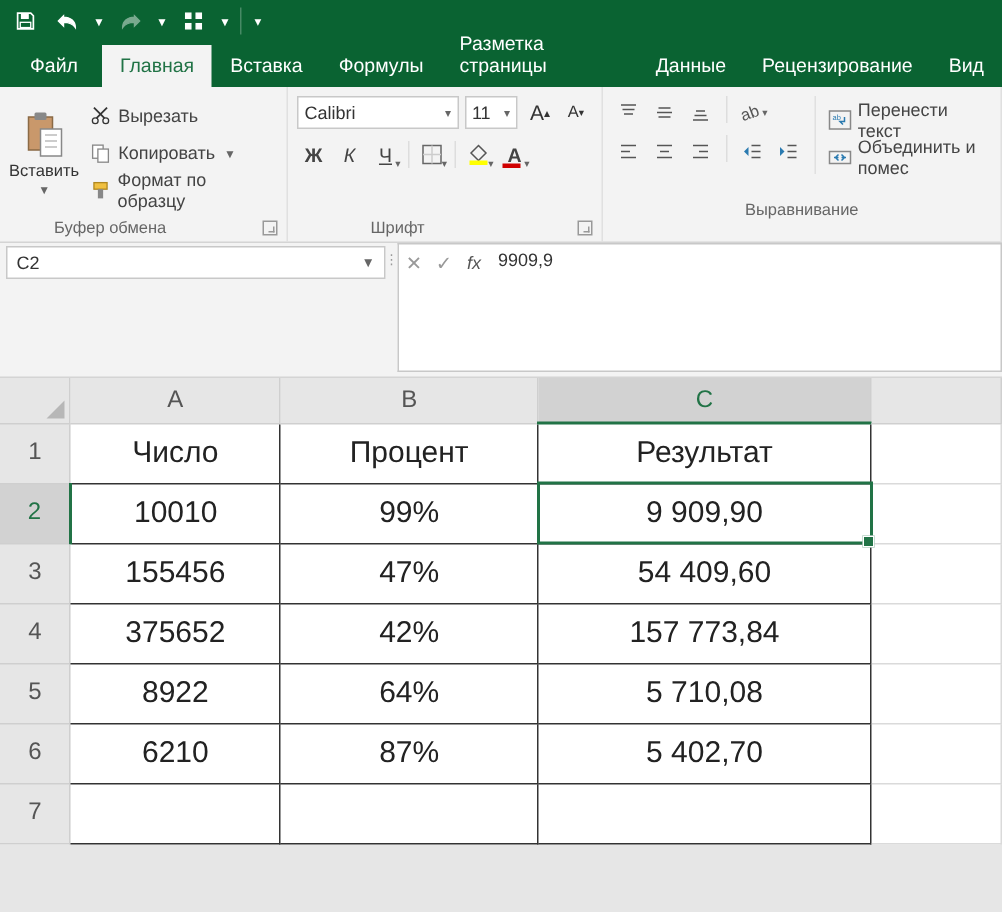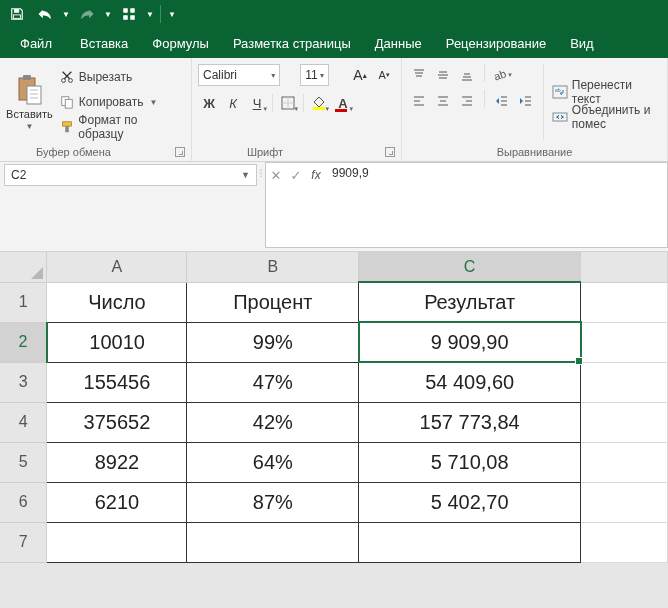--- a/index.html
+++ b/index.html
@@ -24,21 +24,21 @@
   .group-body { flex: 1; display: flex; }
   .group-label { text-align: center; font-size: 11px; color: #666; padding: 2px 0 3px; display:flex; align-items:center; justify-content:flex-start; gap:4px;}
   .group-label .dlg { width:10px;height:10px;border:1px solid #999; position:relative; margin-left:auto; }
   .group-label .dlg::after{content:"";position:absolute;right:1px;bottom:1px;width:3px;height:3px;border-right:1px solid #999;border-bottom:1px solid #999;}
   .big-btn { display:flex; flex-direction:column; align-items:center; justify-content:center; width:48px; gap:2px; font-size:11px; color:#333; }
   .stack { display:flex; flex-direction:column; gap:3px; justify-content:center; }
   .row-item { display:flex; align-items:center; gap:4px; font-size:12px; color:#444; height:22px; padding:0 2px;}
   .row-item .caret { font-size:8px; color:#666; margin-left:2px;}
   .icon16 { width:16px; height:16px; display:flex; align-items:center; justify-content:center; }
 
-  .font-row1 { display:flex; gap:20px; align-items:flex-end; margin-bottom:6px; margin-top:4px;}
+  .font-row1 { display:flex; gap:4px; align-items:flex-end; margin-bottom:6px; margin-top:4px;}
   .font-name { border:1px solid #c8c8c8; background:#fff; height:22px; width:110px; display:flex; align-items:center; padding:0 4px; font-size:12px; justify-content:space-between;}
   .font-size { border:1px solid #c8c8c8; background:#fff; height:22px; width:36px; display:flex; align-items:center; padding:0 4px; font-size:12px; justify-content:space-between;}
   .aa { display:flex; gap:2px; }
   .aa .b { width:22px;height:22px; display:flex;align-items:center;justify-content:center;font-size:13px;}
   .font-row2 { display:flex; gap:2px; align-items:center; }
   .fbtn { width:22px;height:22px;display:flex;align-items:center;justify-content:center;font-size:13px;color:#444; position:relative;}
   .fbtn .dd{font-size:7px;position:absolute;right:1px;bottom:1px;color:#666;}
   .fbtn.bold{font-weight:bold;}
   .fbtn.italic{font-style:italic;}
   .fbtn.under{text-decoration:underline;}
@@ -114,20 +114,21 @@
       <span style="color:#fff;font-size:8px">▼</span>
     </div>
   <div class="sep"></div>
   <div class="tb-btn" style="width:14px">
       <span style="color:#fff;font-size:9px">▾</span>
     </div>
 </div>
 
 <div class="tabs">
   <div class="tab file">Файл</div>
+  <div class="tab active">Главная</div>
   <div class="tab">Вставка</div>
   <div class="tab">Формулы</div>
   <div class="tab">Разметка страницы</div>
   <div class="tab">Данные</div>
   <div class="tab">Рецензирование</div>
   <div class="tab">Вид</div>
 </div>
 
 <div class="ribbon">
 
@@ -328,21 +329,21 @@
               <svg width="16" height="14">
                 <rect x="1" y="3" width="14" height="8" fill="none" stroke="#888"></rect>
                 <path d="M4 7h3M12 7h-3M7 5l-2 2 2 2M9 5l2 2-2 2" fill="none" stroke="#2a7ab0"></path>
               </svg>
             </span>
           <span>Объединить и помес</span>
         </div>
       </div>
     </div>
     <div class="group-label">
-        <span style="margin:0 auto">Выравнивание</span>
+        <span style="margin:12px auto">Выравнивание</span>
       </div>
   </div>
 </div>
 
 <div class="fbar">
   <div class="namebox-wrap">
     <div class="namebox">
       <span>C2</span>
       <span style="font-size:9px;color:#666">▼</span>
     </div>

